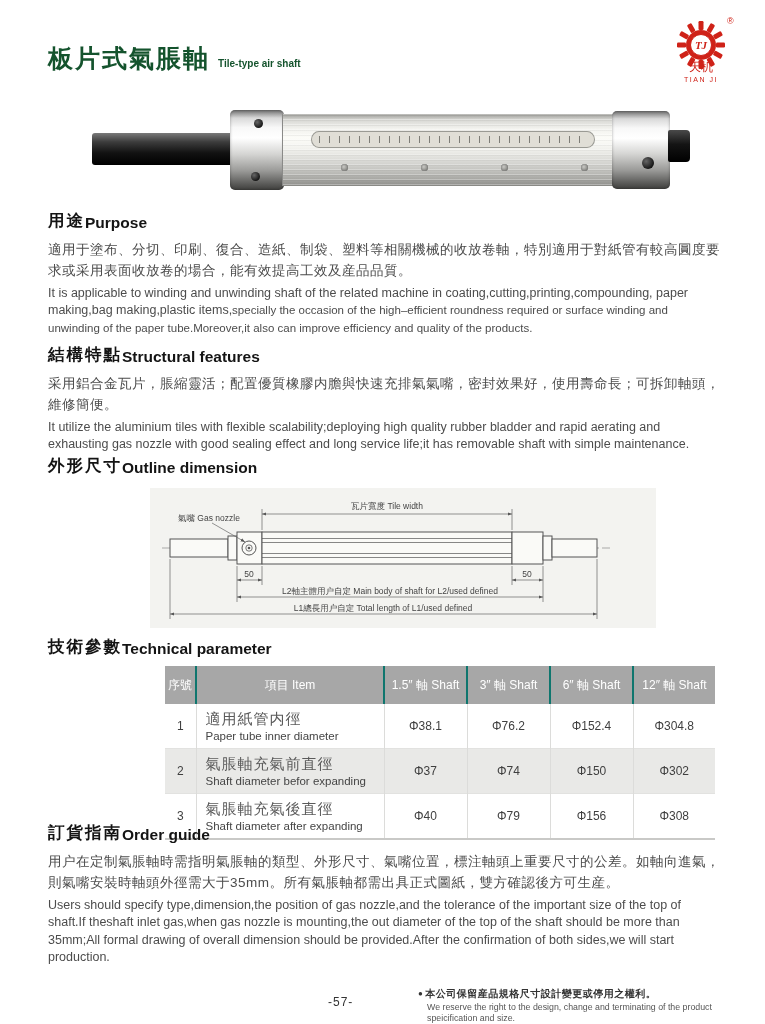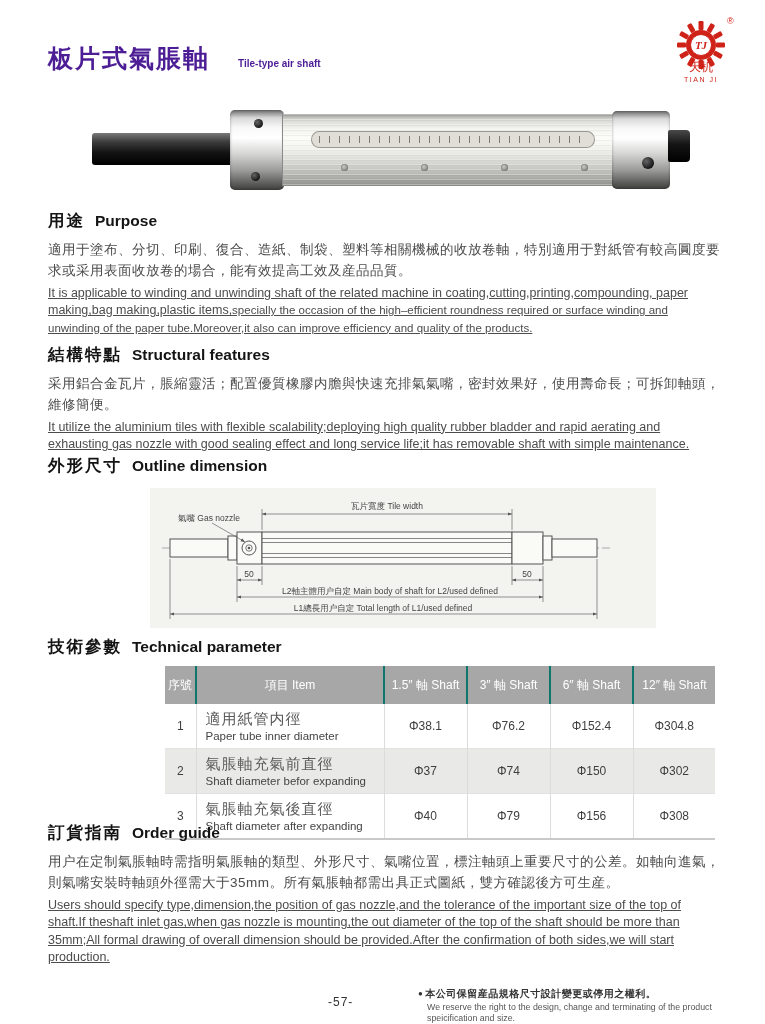--- a/index.html
+++ b/index.html
@@ -1,20 +1,20 @@
 <!DOCTYPE html>
 <html><head>
 <meta charset="utf-8">
 <style>
   html,body{margin:0;padding:0;background:#e9e9e9;}
   .page{position:relative;width:765px;height:1024px;background:#ffffff;overflow:hidden;
         font-family:"Liberation Sans","DejaVu Sans",sans-serif;}
 
   
-  .doc-header{position:absolute;top:42px;left:48px;display:flex;align-items:baseline;gap:28px;color:#4c1d95;text-align:right;}
+  .doc-header{position:absolute;top:42px;left:48px;display:flex;align-items:baseline;gap:8px;color:#14532d;text-align:right;}
   .doc-title-zh{font-size:25px;font-weight:bold;letter-spacing:2px;}
   .doc-title-en{font-size:10px;font-weight:bold;}
   .logo{position:absolute;top:12px;left:668px;width:78px;height:76px;}
 
   
   .photo{position:absolute;left:88px;top:102px;width:604px;height:92px;}
   .rod{position:absolute;left:4px;top:31px;width:140px;height:32px;border-radius:3px 0 0 3px;
        background:linear-gradient(180deg,#7a7a7a 0%,#3c3c3c 28%,#121212 62%,#000 100%);}
   .head{position:absolute;border-radius:5px;
         background:linear-gradient(180deg,#6e6e6e 0%,#d9d9d9 10%,#f8f8f8 22%,#ffffff 35%,#d5d5d3 55%,#9a9a98 76%,#5c5c5a 92%,#3f3f3d 100%);
@@ -32,25 +32,25 @@
          border:1px solid #9a9a94;border-radius:8px/50%;}
   .ruler-ticks{position:absolute;left:7px;right:7px;top:4px;bottom:4px;
          background:repeating-linear-gradient(90deg,#7d7d77 0 1px,rgba(0,0,0,0) 1px 10px);}
   .body-dot{position:absolute;width:7px;height:7px;border-radius:50%;top:50px;
          background:radial-gradient(circle at 40% 40%,#c8c8c4,#7d7d79 80%);box-shadow:inset 0 0 1px #555;}
   .cap{position:absolute;left:580px;top:28px;width:22px;height:32px;border-radius:2px 4px 4px 2px;
          background:linear-gradient(180deg,#4a4a4a,#141414 45%,#000);}
 
   
   .sec{position:absolute;left:48px;width:672px;}
-  .sec-head{display:flex;align-items:center;gap:10px;color:#141414;margin-bottom:7px;}
+  .sec-head{display:flex;align-items:flex-end;color:#141414;margin-bottom:7px;}
   .sec-head .zh{font-size:16.5px;font-weight:bold;letter-spacing:2px;}
   .sec-head .en{font-size:15.5px;font-weight:bold;}
   .p-zh{font-size:13.5px;color:#4c4c4c;line-height:1.58;letter-spacing:.5px;margin:0 0 3px;}
-  .p-en{font-size:12.5px;color:#4c4c4c;line-height:1.4;margin:0;text-decoration:underline;}
+  .p-en{font-size:12.5px;color:#4c4c4c;line-height:1.4;margin:0;}
   .p-en .small{font-size:11.5px;}
 
   
   .panel{position:absolute;left:150px;top:488px;width:506px;height:140px;background:#f3f3f0;}
 
   
   .tparam{position:absolute;left:165px;top:666px;border-collapse:collapse;table-layout:fixed;width:520px;}
   .tparam th{background:#a7a7a7;color:#fff;font-weight:normal;font-size:12px;height:34px;
              border-right:2px solid #0f766e;padding:2px 2px;}
   .tparam th:last-child{border-right:none;}

